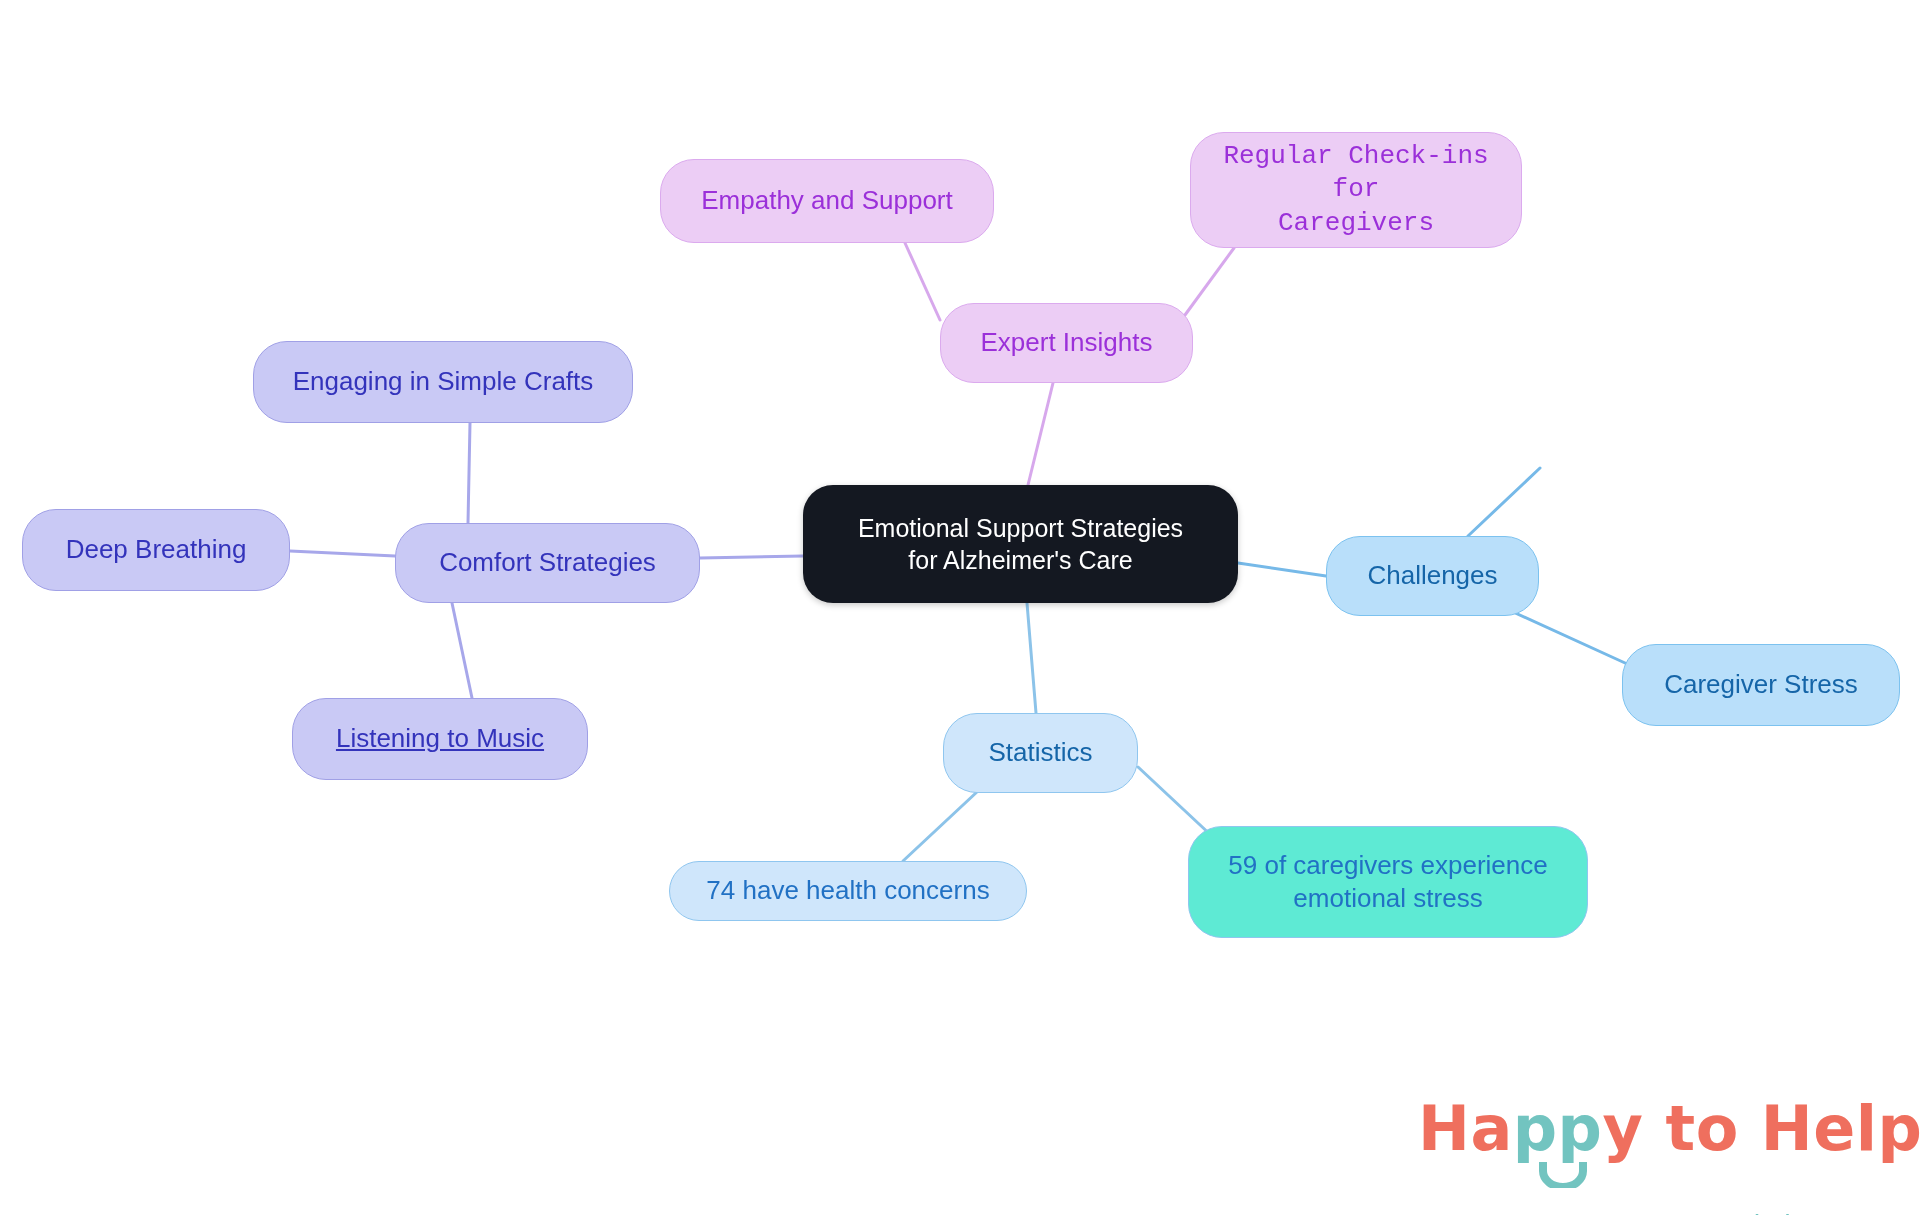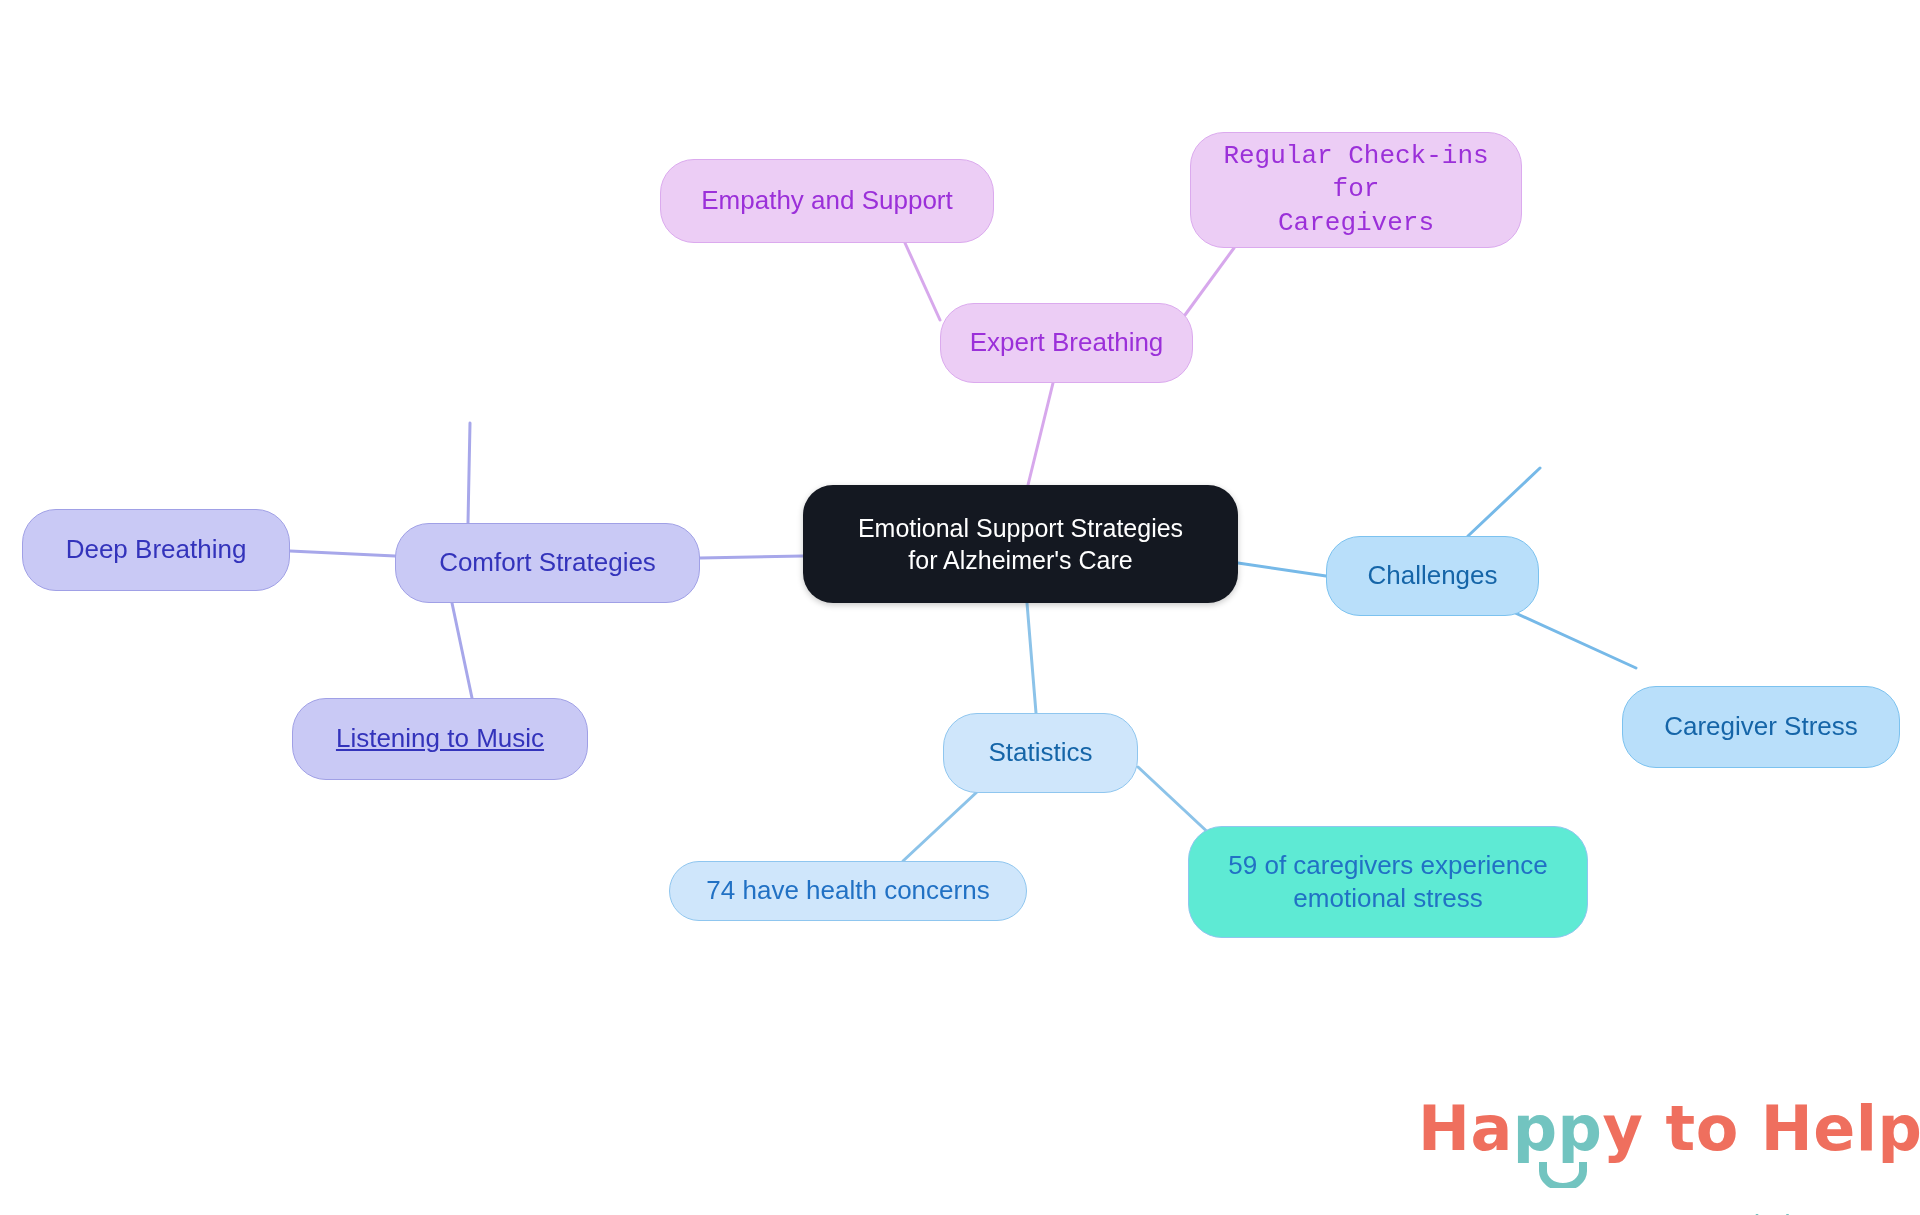--- a/index.html
+++ b/index.html
@@ -106,30 +106,31 @@
       <line x1="1500" y1="606" x2="1636" y2="668" stroke="#76b9e8" stroke-width="3" stroke-linecap="round"></line>
       <line x1="1027" y1="603" x2="1036" y2="713" stroke="#8cc3e9" stroke-width="3" stroke-linecap="round"></line>
       <line x1="978" y1="791" x2="903" y2="861" stroke="#8cc3e9" stroke-width="3" stroke-linecap="round"></line>
       <line x1="1138" y1="767" x2="1214" y2="838" stroke="#8cc3e9" stroke-width="3" stroke-linecap="round"></line>
     </svg>
 
   <div class="node root" id="n-root" style="left: 803px; top: 485px; width: 435px; height: 118px; background: rgb(20, 24, 33); color: rgb(255, 255, 255); border-color: rgb(20, 24, 33); font-size: 25px;">Emotional Support Strategies
 for Alzheimer's Care</div>
 
   <div class="node" id="n-comfort" style="left: 395px; top: 523px; width: 305px; height: 80px; background: rgb(201, 201, 245); color: rgb(51, 51, 187); border-color: rgb(160, 160, 230); font-size: 26px;">Comfort Strategies</div>
+  <div class="node" id="n-crafts" style="left: 253px; top: 341px; width: 380px; height: 82px; background: rgb(201, 201, 245); color: rgb(51, 51, 187); border-color: rgb(160, 160, 230); font-size: 26px;">Engaging in Simple Crafts</div>
   <div class="node" id="n-breathing" style="left: 22px; top: 509px; width: 268px; height: 82px; background: rgb(201, 201, 245); color: rgb(51, 51, 187); border-color: rgb(160, 160, 230); font-size: 26px;">Deep Breathing</div>
   <div class="node" id="n-music" style="left: 292px; top: 698px; width: 296px; height: 82px; background: rgb(201, 201, 245); color: rgb(51, 51, 187); border-color: rgb(160, 160, 230); font-size: 26px; text-decoration: underline;">Listening to Music</div>
 
-  <div class="node" id="n-expert" style="left: 940px; top: 303px; width: 253px; height: 80px; background: rgb(236, 205, 245); color: rgb(155, 48, 217); border-color: rgb(219, 170, 238); font-size: 26px;">Expert Breathing</div>
+  <div class="node" id="n-expert" style="left: 940px; top: 303px; width: 253px; height: 80px; background: rgb(236, 205, 245); color: rgb(155, 48, 217); border-color: rgb(219, 170, 238); font-size: 26px;">Expert Insights</div>
   <div class="node" id="n-empathy" style="left: 660px; top: 159px; width: 334px; height: 84px; background: rgb(236, 205, 245); color: rgb(155, 48, 217); border-color: rgb(219, 170, 238); font-size: 26px;">Empathy and Support</div>
   <div class="node" id="n-checkins" style="left: 1190px; top: 132px; width: 332px; height: 116px; background: rgb(236, 205, 245); color: rgb(155, 48, 217); border-color: rgb(219, 170, 238); font-size: 26px; font-family: Liberation Mono, monospace;">Regular Check-ins for
 Caregivers</div>
 
   <div class="node" id="n-challenges" style="left: 1326px; top: 536px; width: 213px; height: 80px; background: rgb(185, 223, 250); color: rgb(21, 101, 168); border-color: rgb(124, 194, 239); font-size: 26px;">Challenges</div>
-  <div class="node" id="n-cstress" style="left: 1622px; top: 686px; width: 278px; height: 82px; background: rgb(185, 223, 250); color: rgb(21, 101, 168); border-color: rgb(124, 194, 239); font-size: 26px;">Caregiver Stress</div>
+  <div class="node" id="n-cstress" style="left: 1622px; top: 644px; width: 278px; height: 82px; background: rgb(185, 223, 250); color: rgb(21, 101, 168); border-color: rgb(124, 194, 239); font-size: 26px;">Caregiver Stress</div>
 
   <div class="node" id="n-stats" style="left: 943px; top: 713px; width: 195px; height: 80px; background: rgb(207, 230, 251); color: rgb(21, 101, 168); border-color: rgb(143, 198, 239); font-size: 26px;">Statistics</div>
   <div class="node" id="n-74" style="left: 669px; top: 861px; width: 358px; height: 60px; background: rgb(207, 230, 251); color: rgb(33, 113, 196); border-color: rgb(143, 198, 239); font-size: 26px;">74 have health concerns</div>
   <div class="node" id="n-59" style="left: 1188px; top: 826px; width: 400px; height: 112px; background: #5eead4; color: rgb(33, 113, 196); border-color: rgb(143, 198, 239); font-size: 26px;">59 of caregivers experience
 emotional stress</div>
 
   <div id="logo">
     <div class="logo-main" id="logo-main"><span style="color: rgb(239, 111, 94);">Ha</span><span style="color: rgb(114, 196, 192);">pp</span><span style="color: rgb(239, 111, 94);">y to Help</span></div>
     <svg class="smile" viewBox="0 0 50 28" xmlns="http://www.w3.org/2000/svg">
       <path id="smile-path" d="M5 2 L5 11 A20 16 0 0 0 45 11 L45 2" fill="none" stroke="#72c4c0" stroke-width="8" stroke-linecap="butt"></path>

